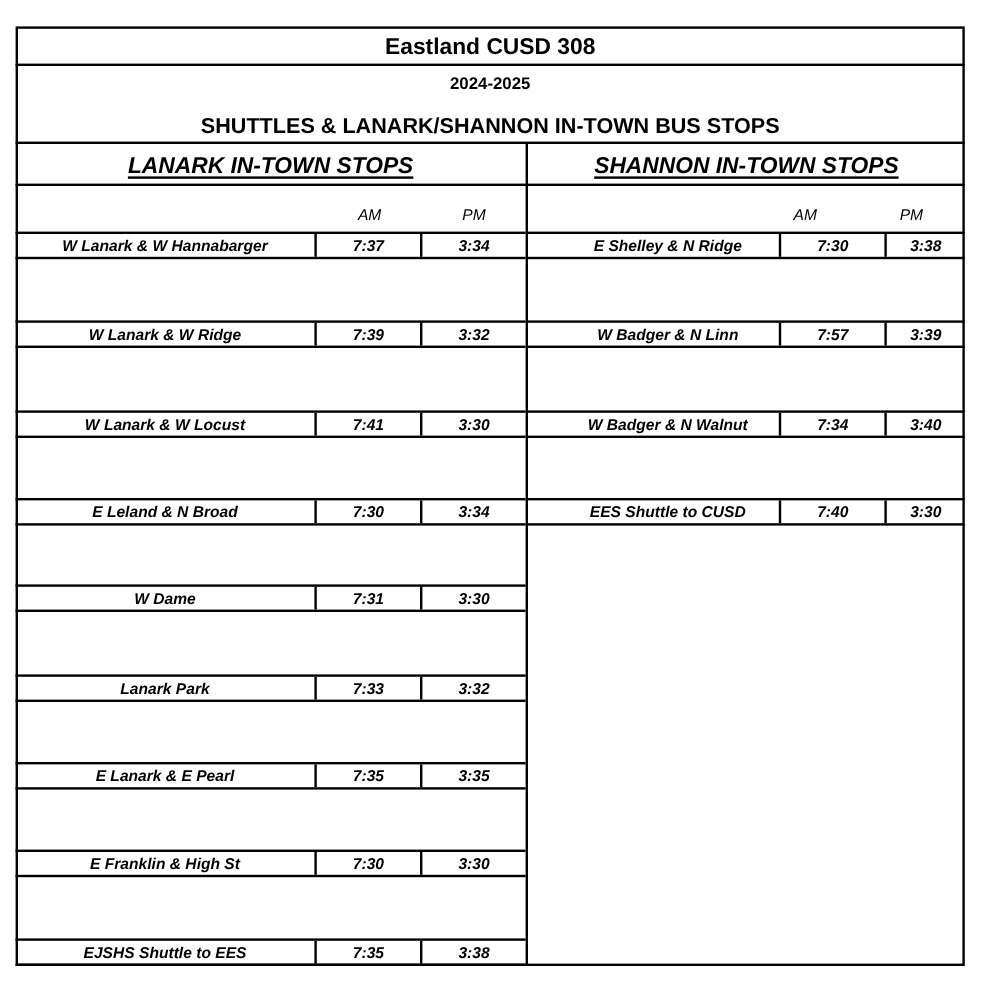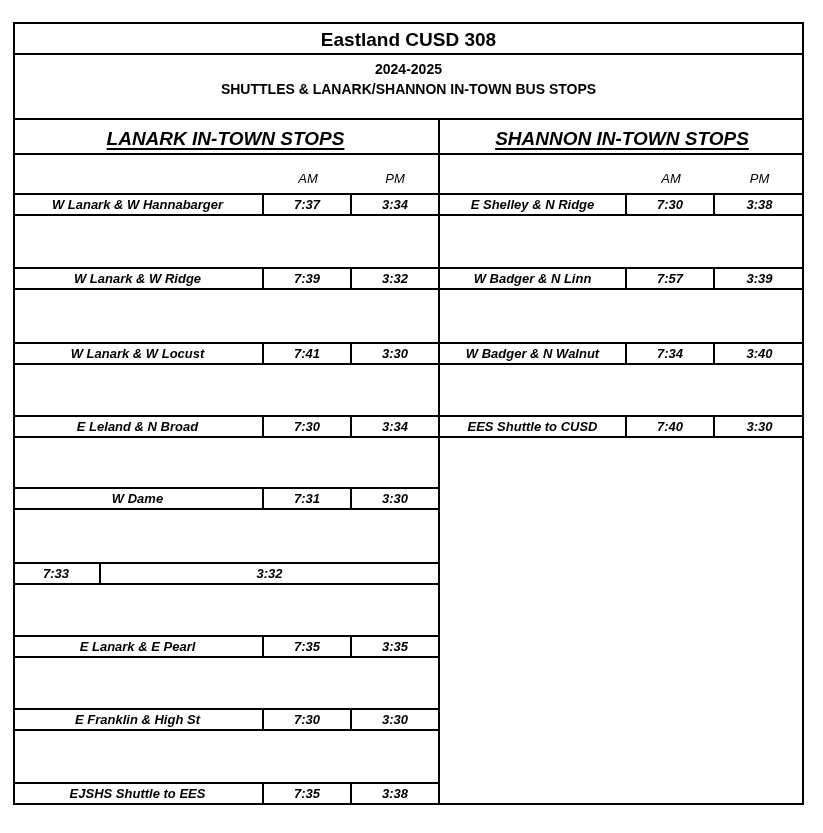--- a/index.html
+++ b/index.html
@@ -17,21 +17,21 @@
     border:2px solid #000;background:transparent;
   }
   .hline{height:2px;background:#000;left:13px;width:791px;}
   .vline{width:2px;background:#000;}
   .title-row{
     left:13px;top:26px;width:791px;
     text-align:center;font-size:19px;font-weight:bold;line-height:28px;
   }
   .subtitle-block{left:13px;top:61px;width:791px;text-align:center;}
   .subtitle-line1{font-size:14px;font-weight:bold;line-height:16px;}
-  .subtitle-line2{font-size:14px;font-weight:bold;line-height:16px;margin-top:4px;}
+  .subtitle-line2{font-size:18px;font-weight:bold;line-height:16px;margin-top:20px;}
   .section-header{
     top:128px;text-align:center;
     font-size:19px;font-weight:bold;font-style:italic;
   }
   .section-header span{
     text-decoration:underline;
     text-decoration-thickness:2px;
     text-underline-offset:3px;
   }
   .col-label{
@@ -46,21 +46,21 @@
   }
   .data-row .cell{
     height:100%;box-sizing:border-box;
     display:flex;align-items:center;justify-content:center;
     white-space:nowrap;overflow:hidden;text-align:center;
   }
   .lanark-row{left:13px;width:425px;}
   .lanark-row .name{width:251px;border-right:2px solid #000;}
   .lanark-row .am{width:88px;border-right:2px solid #000;}
   .lanark-row .pm{flex:1;}
-  .shannon-row{left:440px;width:364px;}
+  .shannon-row{left:440px;width:364px;padding-left:24px;}
   .shannon-row .name{width:187px;border-right:2px solid #000;}
   .shannon-row .am{width:88px;border-right:2px solid #000;}
   .shannon-row .pm{flex:1;}
 </style>
 </head>
 <body>
 
 <div class="sheet">
 
   <div class="abs outer-border"></div>
@@ -108,20 +108,21 @@
     <div class="cell name">E Leland &amp; N Broad</div>
     <div class="cell am">7:30</div>
     <div class="cell pm">3:34</div>
   </div>
   <div class="abs data-row lanark-row" style="top:487px;">
     <div class="cell name">W Dame</div>
     <div class="cell am">7:31</div>
     <div class="cell pm">3:30</div>
   </div>
   <div class="abs data-row lanark-row" style="top:562px;">
+    <div class="cell name">Lanark Park</div>
     <div class="cell am">7:33</div>
     <div class="cell pm">3:32</div>
   </div>
   <div class="abs data-row lanark-row" style="top:635px;">
     <div class="cell name">E Lanark &amp; E Pearl</div>
     <div class="cell am">7:35</div>
     <div class="cell pm">3:35</div>
   </div>
   <div class="abs data-row lanark-row" style="top:708px;">
     <div class="cell name">E Franklin &amp; High St</div>

